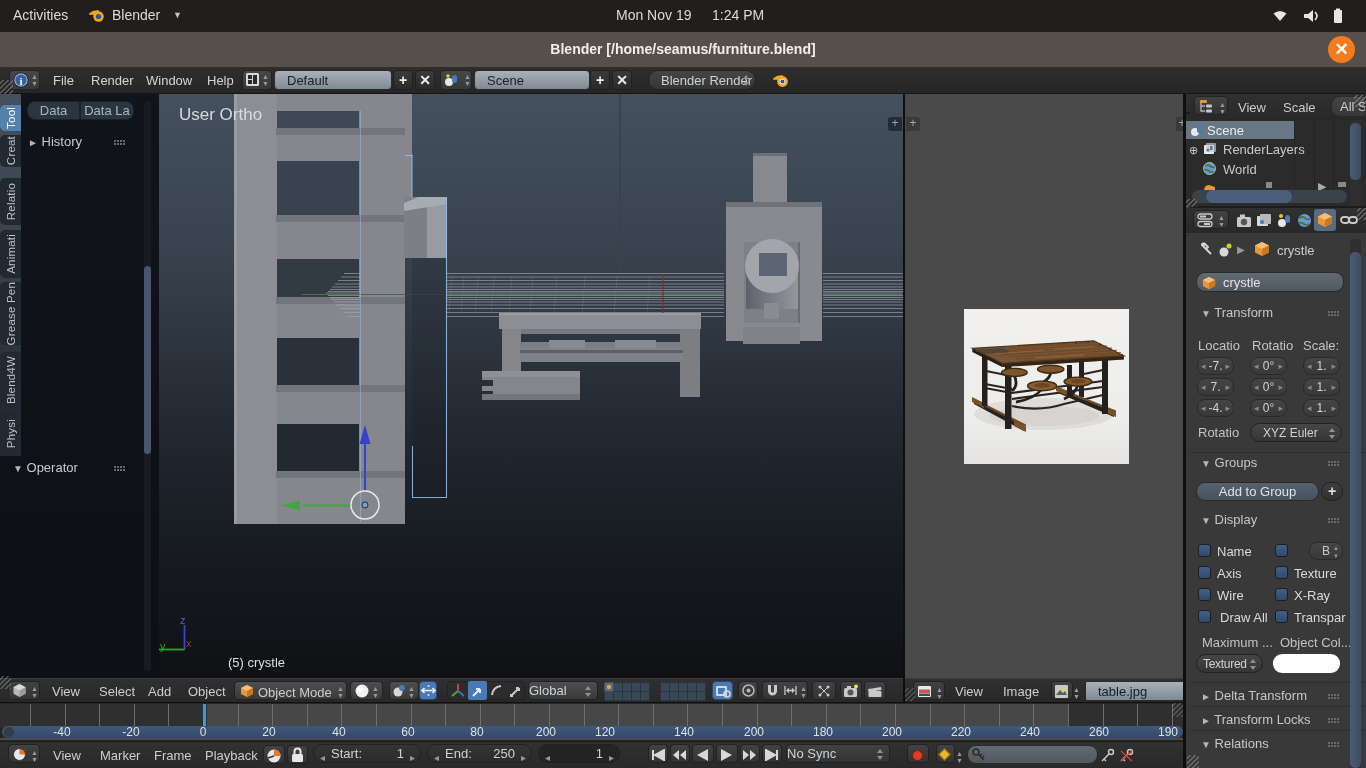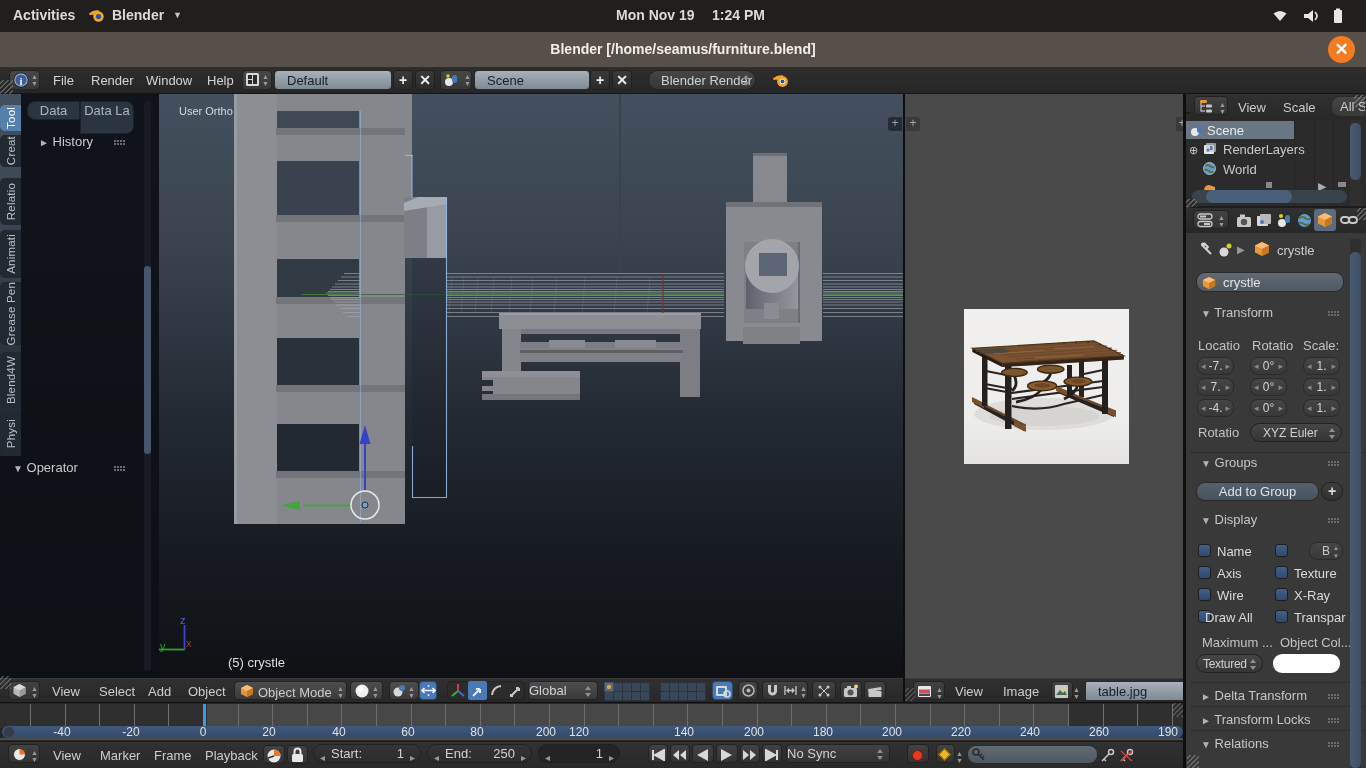--- a/index.html
+++ b/index.html
@@ -1,21 +1,21 @@
 <!DOCTYPE html>
 <html><head>
 <meta charset="utf-8">
 <style>
   * { margin:0; padding:0; box-sizing:border-box; }
   html,body { width:1366px; height:768px; overflow:hidden; background:#000; }
   body { font-family:"Liberation Sans", sans-serif; }
   .abs { position:absolute; }
   #page { position:relative; width:1366px; height:768px; background:#1d1a1a; }
   
-  #gbar { left:0; top:0; width:1366px; height:32px; background:#211e1e; color:#dedad6; font-weight:bold; font-size:14px; }
+  #gbar { left:0; top:0; width:1366px; height:32px; background:#211e1e; color:#dedad6; font-weight:normal; font-size:14px; }
   
   #tbar { left:0; top:32px; width:1366px; height:35px; background:#57504a; }
   #tbar .t { position:absolute; left:0; right:0; top:9px; text-align:center; color:#f1efed; font-weight:bold; font-size:14px; }
   #closebtn { left:1328px; top:36px; width:27px; height:27px; border-radius:50%; background:#f57b1f; color:#fff; font-weight:bold; font-size:17px; text-align:center; line-height:27px; }
   
   #ibar { left:0; top:67px; width:1366px; height:27px; background:linear-gradient(#2e2e2e,#262626); border-bottom:1px solid #151515; color:#d4d4d4; font-size:13px; }
   .menu { position:absolute; top:6px; }
   .btn { position:absolute; background:linear-gradient(#474747,#383838); border:1px solid #232323; border-radius:4px; }
   .lightfield { position:absolute; height:20px; background:linear-gradient(#a9b1b9,#7e8a94); border:1px solid #2a2a2a; border-radius:4px; color:#161f29; font-size:13px; line-height:19px; padding-left:12px; }
   .darkdrop { position:absolute; height:20px; background:linear-gradient(#464646,#353535); border:1px solid #222; border-radius:10px; color:#cdd2d6; font-size:13px; line-height:19px; padding-left:12px; }
@@ -244,21 +244,21 @@
       <circle cx="365" cy="411" r="3" fill="#7aa0c8" stroke="#203040" stroke-width="1"></circle>
 
       <g stroke-width="1.8" fill="none">
         <line x1="184.5" y1="556" x2="184.5" y2="531" stroke="#3c42d4"></line>
         <line x1="184.5" y1="555.5" x2="158" y2="555.5" stroke="#2da32d"></line>
       </g>
       <text x="180" y="530" font-size="11" fill="#5a5ae0">z</text>
       <text x="160" y="556" font-size="11" fill="#2da32d">y</text>
       <text x="186" y="553" font-size="11" fill="#b03535">x</text>
     </svg>
-    <div class="abs" style="left:179px; top:11px; color:#d8dadb; font-size:11px;">User Ortho</div>
+    <div class="abs" style="left:179px; top:11px; color:#d8dadb; font-size:17px;">User Ortho</div>
     <div class="abs" style="left:228px; top:561px; color:#dedede; font-size:13px;">(5) crystle</div>
 
     <div class="abs" style="left:888px; top:23px; width:14px; height:14px; background:rgba(30,36,44,.8); border-radius:3px 0 0 3px; color:#9aa4ac; font-size:12px; line-height:13px; text-align:center;">+</div>
 
     <div id="shelf" class="abs"></div>
     <div class="abs" style="left:0; top:362px; width:21px; height:222px; background:rgba(13,16,21,0.93);"></div>
     <div class="abs" style="left:144px; top:7px; width:7px; height:570px; background:#181c22; border-radius:4px;"></div>
     <div class="abs" style="left:144px; top:172px; width:7px; height:188px; background:#46566b; border-radius:4px;"></div>
     <div class="vtab" style="top:11px; height:26px; background:#5680ac; color:#fff;">
         <span>Tool</span>
@@ -276,22 +276,22 @@
         <span>Grease Pen</span>
       </div>
     <div class="vtab" style="top:258px; height:56px;">
         <span>Blend4W</span>
       </div>
     <div class="vtab" style="top:318px; height:44px;">
         <span>Physi</span>
       </div>
 
     <div class="abs" style="left:27px; top:7px; width:53px; height:19px; background:#2b3540; border:1px solid #1a222b; border-radius:8px 0 0 8px; color:#a8b6c2; font-size:13px; text-align:center; line-height:18px;">Data</div>
-    <div class="abs" style="left:80px; top:7px; width:54px; height:33px; background:#2b3540; border:1px solid #1a222b; border-radius:0 8px 8px 0; color:#a8b6c2; font-size:13px; text-align:center; line-height:18px;">Data La</div>
-    <div class="ph" style="left:28px; top:40px;margin-left:11px;"><span class="tri">►</span> History</div>
+    <div class="abs" style="left:80px; top:7px; width:54px; height:19px; background:#2b3540; border:1px solid #1a222b; border-radius:0 8px 8px 0; color:#a8b6c2; font-size:13px; text-align:center; line-height:18px;">Data La</div>
+    <div class="ph" style="left:28px; top:40px;"><span class="tri">►</span> History</div>
     <div class="grip" style="left:114px; top:46px;"></div>
     <div class="ph" style="left:13px; top:366px;"><span class="tri">▼</span> Operator</div>
     <div class="grip" style="left:114px; top:372px;"></div>
   </div>
 
   <div id="vph" class="abs">
     <div class="hbtn" style="left:8px; width:32px;"></div>
     <svg class="abs" style="left:12px; top:4px;" width="15" height="15" viewBox="0 0 15 15">
       <path d="M7.5,1 L13.5,4.2 V10.8 L7.5,14 L1.5,10.8 V4.2 Z" fill="#b8b8b8"></path>
       <path d="M7.5,1 L13.5,4.2 L7.5,7.4 L1.5,4.2 Z" fill="#d8d8d8"></path>
@@ -461,21 +461,21 @@
     <div id="tlruler" class="abs">
       <div class="abs" style="left:2px; top:1px; width:10px; height:10px; border-radius:50%; background:#333d48;"></div>
       <div class="num" style="left:60px;">-40</div>
         <div class="num" style="left:129px;">-20</div>
       <div class="num" style="left:201px;">0</div>
         <div class="num" style="left:267px;">20</div>
       <div class="num" style="left:337px;">40</div>
         <div class="num" style="left:406px;">60</div>
       <div class="num" style="left:475px;">80</div>
         <div class="num" style="left:544px;">200</div>
-      <div class="num" style="left:577px;">120</div>
+      <div class="num" style="left:603px;">120</div>
         <div class="num" style="left:682px;">140</div>
       <div class="num" style="left:752px;">200</div>
         <div class="num" style="left:821px;">180</div>
       <div class="num" style="left:890px;">200</div>
         <div class="num" style="left:959px;">220</div>
       <div class="num" style="left:1028px;">240</div>
         <div class="num" style="left:1097px;">260</div>
       <div class="num" style="left:1166px;">190</div>
     </div>
     <div class="abs" style="left:0; top:36px; width:1186px; height:2px; background:#4c4c4c;"></div>
@@ -799,21 +799,21 @@
     <div class="abs" style="left:119px; top:448px; width:34px; height:18px; background:linear-gradient(#454545,#383838); border:1px solid #2a2a2a; border-radius:8px; color:#c8c8c8; font-size:12px; text-align:center; line-height:16px;">B<span style="position:absolute; right:3px; top:1px; font-size:6px; color:#999; line-height:8px;">▲<br>▼</span></div>
     <div class="cb" style="left:8px; top:472px;"></div>
       <div class="cblab" style="left:27px; top:472px;">Axis</div>
     <div class="cb" style="left:85px; top:472px;"></div>
       <div class="cblab" style="left:104px; top:472px;">Texture</div>
     <div class="cb" style="left:8px; top:494px;"></div>
       <div class="cblab" style="left:27px; top:494px;">Wire</div>
     <div class="cb" style="left:85px; top:494px;"></div>
       <div class="cblab" style="left:104px; top:494px;">X-Ray</div>
     <div class="cb" style="left:8px; top:516px;"></div>
-      <div class="cblab" style="left:15px; top:516px;">Draw All</div>
+      <div class="cblab" style="left:30px; top:516px;">Draw All</div>
     <div class="cb" style="left:85px; top:516px;"></div>
       <div class="cblab" style="left:104px; top:516px;">Transpar</div>
     <div class="abs" style="left:12px; top:541px; color:#c2c2c2; font-size:13px;">Maximum ...</div>
     <div class="abs" style="left:90px; top:541px; color:#c2c2c2; font-size:13px;">Object Col...</div>
     <div class="darkdrop" style="left:6px; top:560px; width:67px; height:19px; font-size:12px; padding-left:6px; letter-spacing:-0.3px;">Textured
       <svg class="updn" viewBox="0 0 8 13">
           <path d="M4,1 L7,5 H1 Z M4,12 L1,8 H7 Z" fill="#909090"></path>
         </svg>
     </div>
     <div class="abs" style="left:83px; top:560px; width:67px; height:19px; background:#fff; border-radius:9px;"></div>

